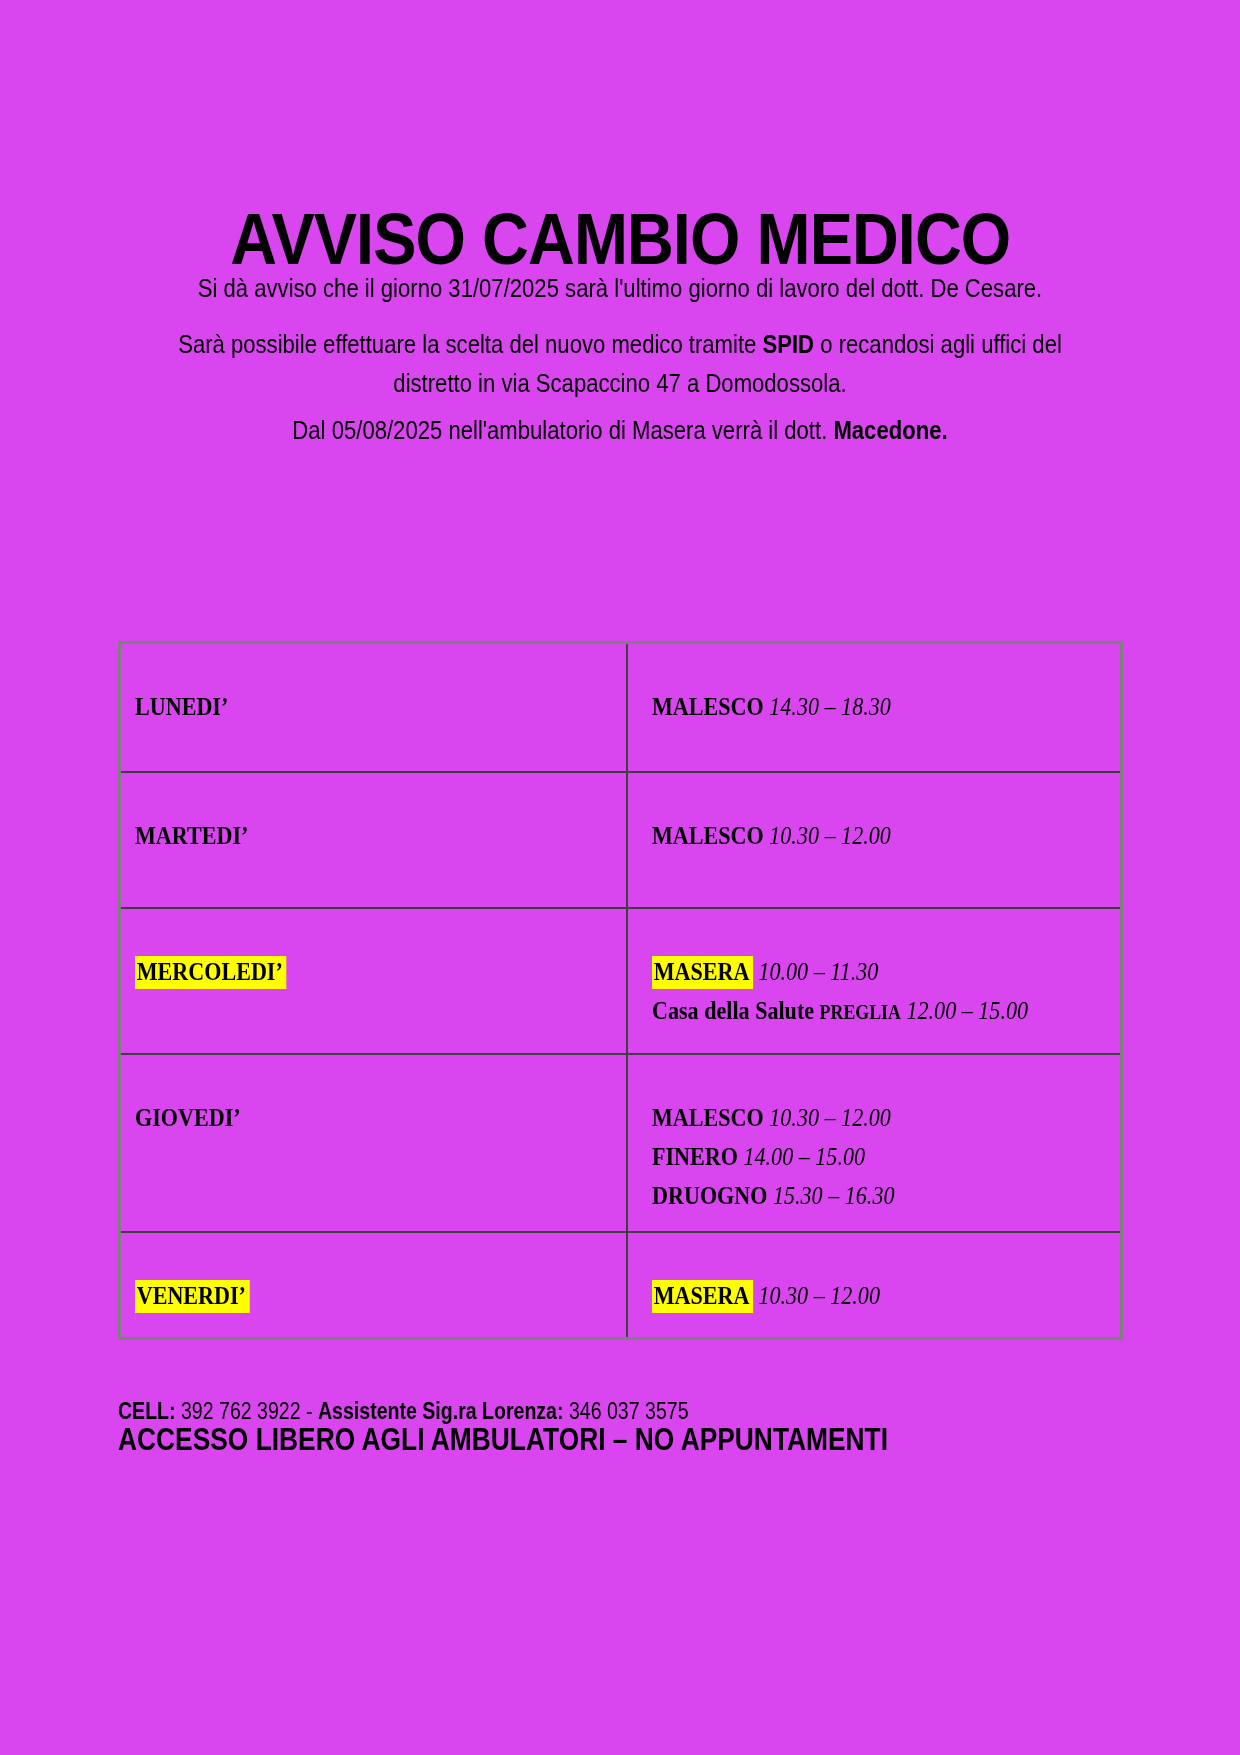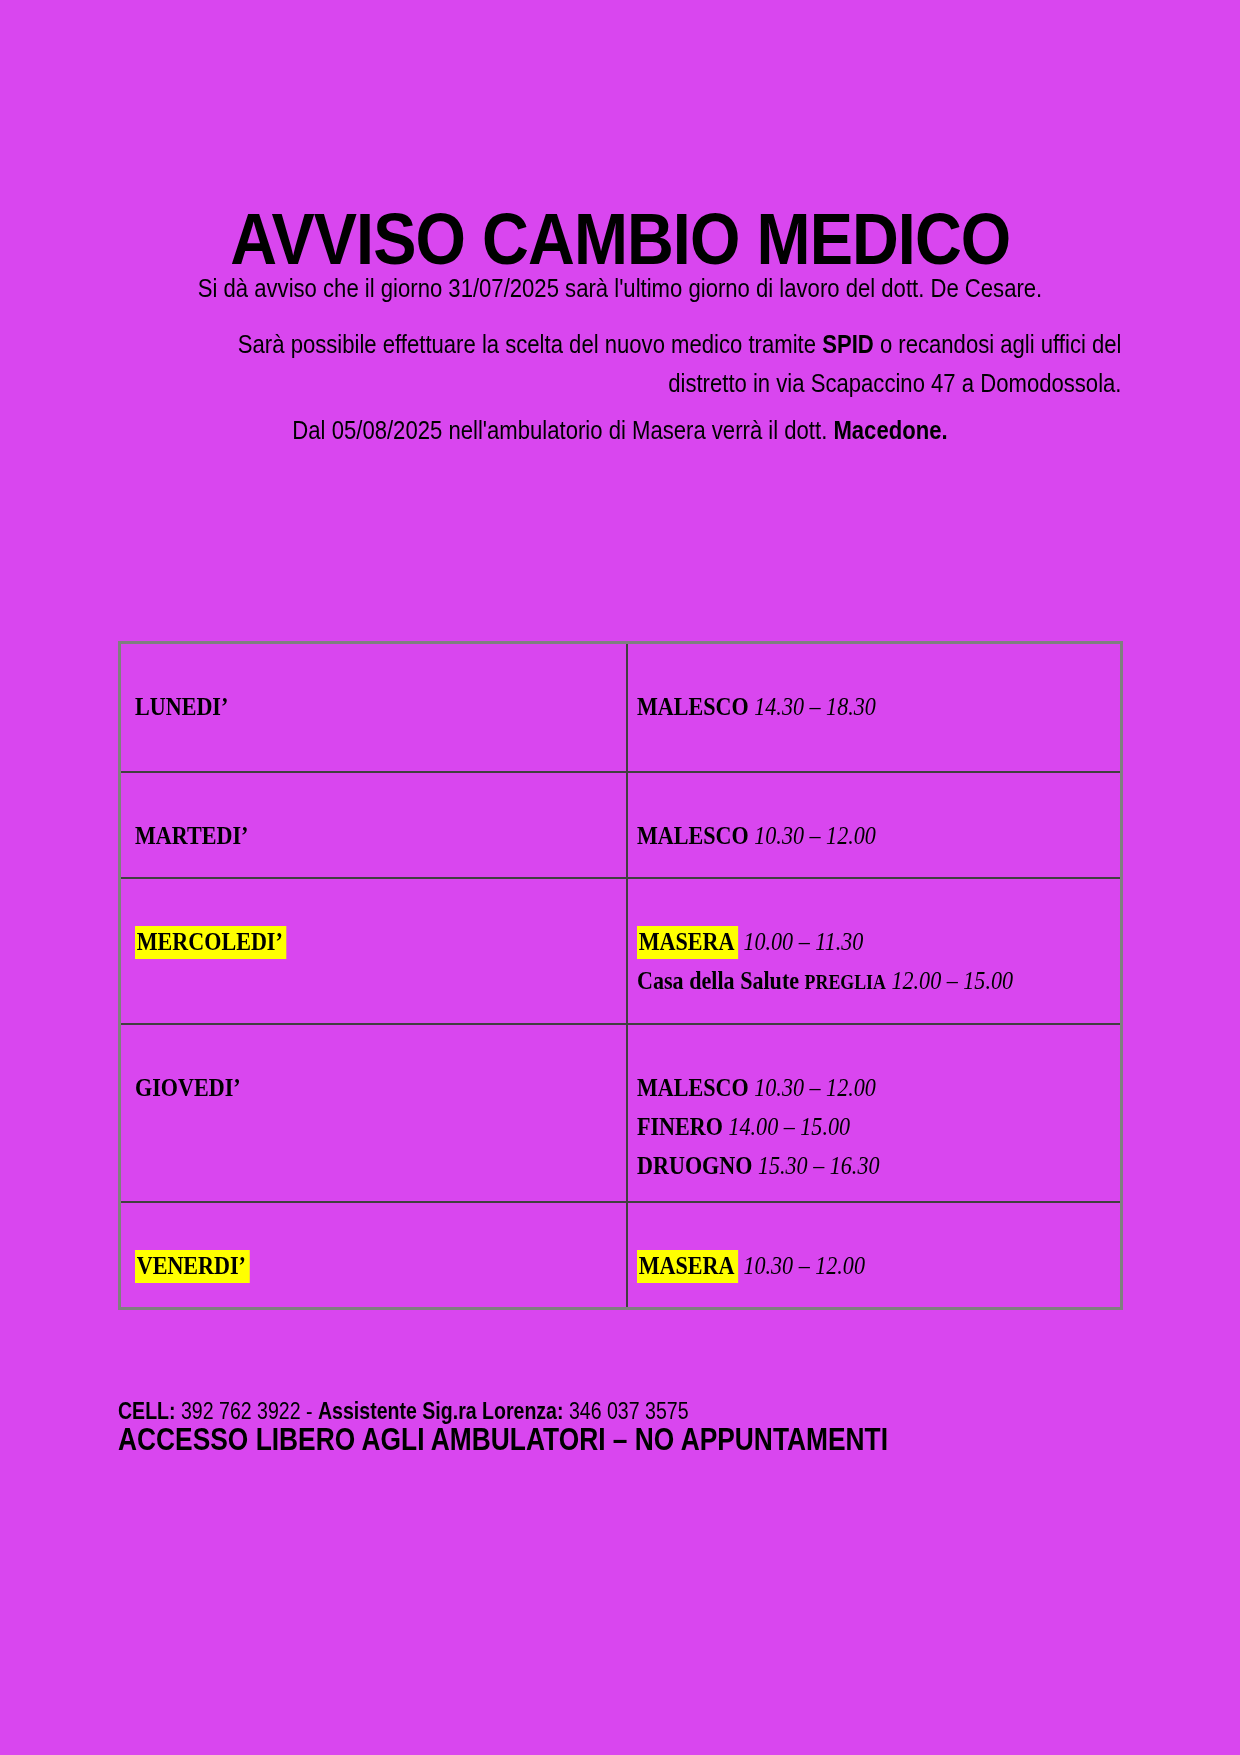--- a/index.html
+++ b/index.html
@@ -20,21 +20,21 @@
   .doc-title{
     position:absolute;top:155px;left:0;width:100%;
     text-align:center;font-size:72px;line-height:72px;font-weight:bold;
     letter-spacing:-1px;
   }
   .para{
     position:absolute;left:30px;width:1180px;
     text-align:center;font-size:26px;line-height:39px;
   }
   .p1{top:269px;}
-  .p2{top:325px;text-align:right;}
+  .p2{top:325px;}
   .p3{top:411px;text-align:center;}
   .para b{font-weight:bold;}
 
   .sched-heading{
     position:absolute;top:524px;left:30px;width:1180px;
     text-align:center;line-height:42px;white-space:nowrap;
   }
   .sched-heading .main{font-size:31px;font-weight:bold;}
   .sched-heading .note{font-size:24px;font-weight:normal;}
 
@@ -44,23 +44,23 @@
     border-collapse:collapse;
     border:3px solid #7f7f7f;
   }
   table.sched col.c1{width:507px;}
   table.sched td{
     border:2px solid #404040;
     vertical-align:top;
     padding:43px 8px 8px 14px;
     font-size:26px;line-height:39px;font-family:Liberation Serif, serif;
   }
-  table.sched td.times-cell{padding-left:9px;margin-left:16px;}
+  table.sched td.times-cell{padding-left:24px;margin-left:16px;}
   tr.r1{height:129px;}
-  tr.r2{height:106px;}
+  tr.r2{height:136px;}
   tr.r3{height:146px;}
   tr.r4{height:178px;}
   tr.r5{height:107px;}
   .day{font-weight:bold;}
   .loc{font-weight:bold;}
   .subloc{font-weight:bold;font-size:21px;}
   .time{font-style:italic;}
   .hl{padding:1px 4px 3px 2px;}
   .sched-line{white-space:nowrap;}
 

